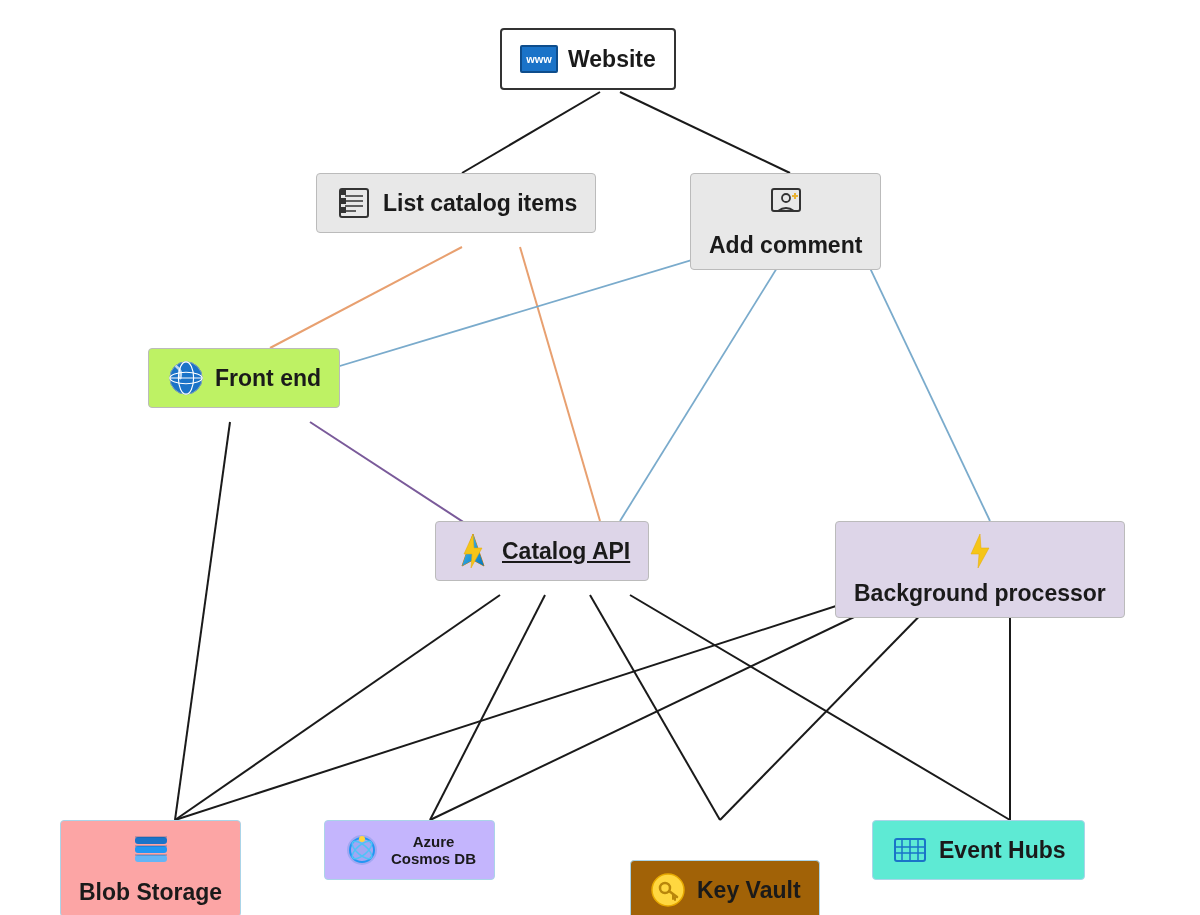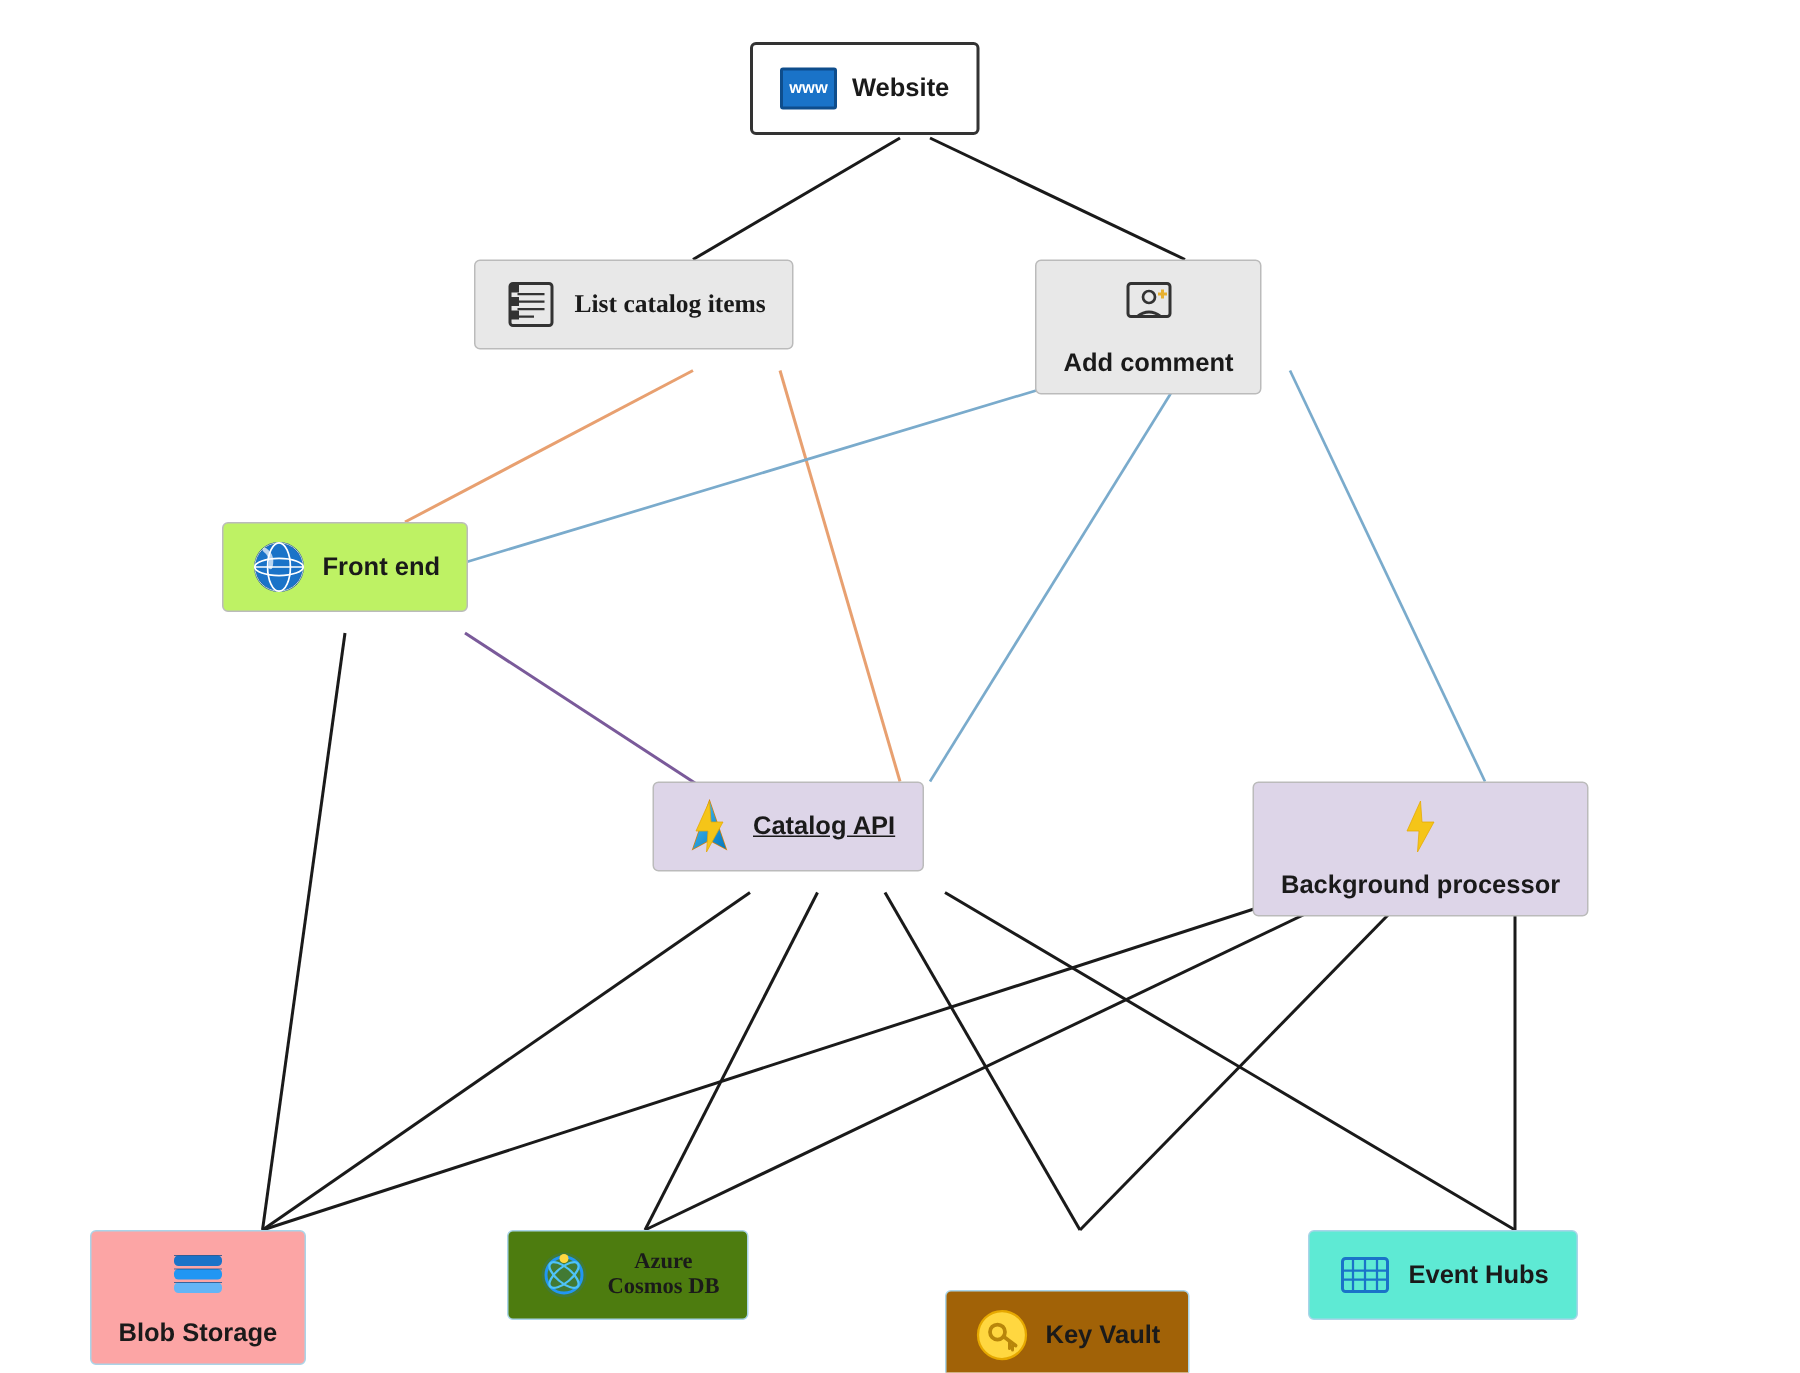--- a/index.html
+++ b/index.html
@@ -51,21 +51,20 @@
       border: 2px solid #333;
       top: 28px;
       left: 500px;
     }
     
     .node-list-catalog {
       background: #e8e8e8;
       border: 1.5px solid #bbb;
       top: 173px;
       left: 316px;
-      font-family: Liberation Serif, serif;
     }
     
     .node-add-comment {
       background: #e8e8e8;
       border: 1.5px solid #bbb;
       top: 173px;
       left: 690px;
       flex-direction: column;
     }
     
@@ -94,42 +93,41 @@
     
     .node-blob {
       background: #fca5a5;
       border: 1.5px solid #aad4e8;
       top: 820px;
       left: 60px;
       flex-direction: column;
     }
     
     .node-cosmos {
-      background: #4d7c0f;
+      background: #c4b5fd;
       border: 1.5px solid #aad4e8;
       top: 820px;
-      left: 338px;
-      font-family: Liberation Serif, serif;
+      left: 324px;
     }
     
     .node-keyvault {
       background: #a16207;
       border: 1.5px solid #aad4e8;
       top: 860px;
       left: 630px;
     }
     
     .node-eventhubs {
       background: #5eead4;
       border: 1.5px solid #aad4e8;
       top: 820px;
       left: 872px;
     }
     .node-label {
-      font-size: 17px;
+      font-size: 23px;
       font-weight: 600;
     }
     
     .www-icon {
       background: #1a73c8;
       color: white;
       font-size: 11px;
       font-weight: 700;
       width: 38px;
       height: 28px;

